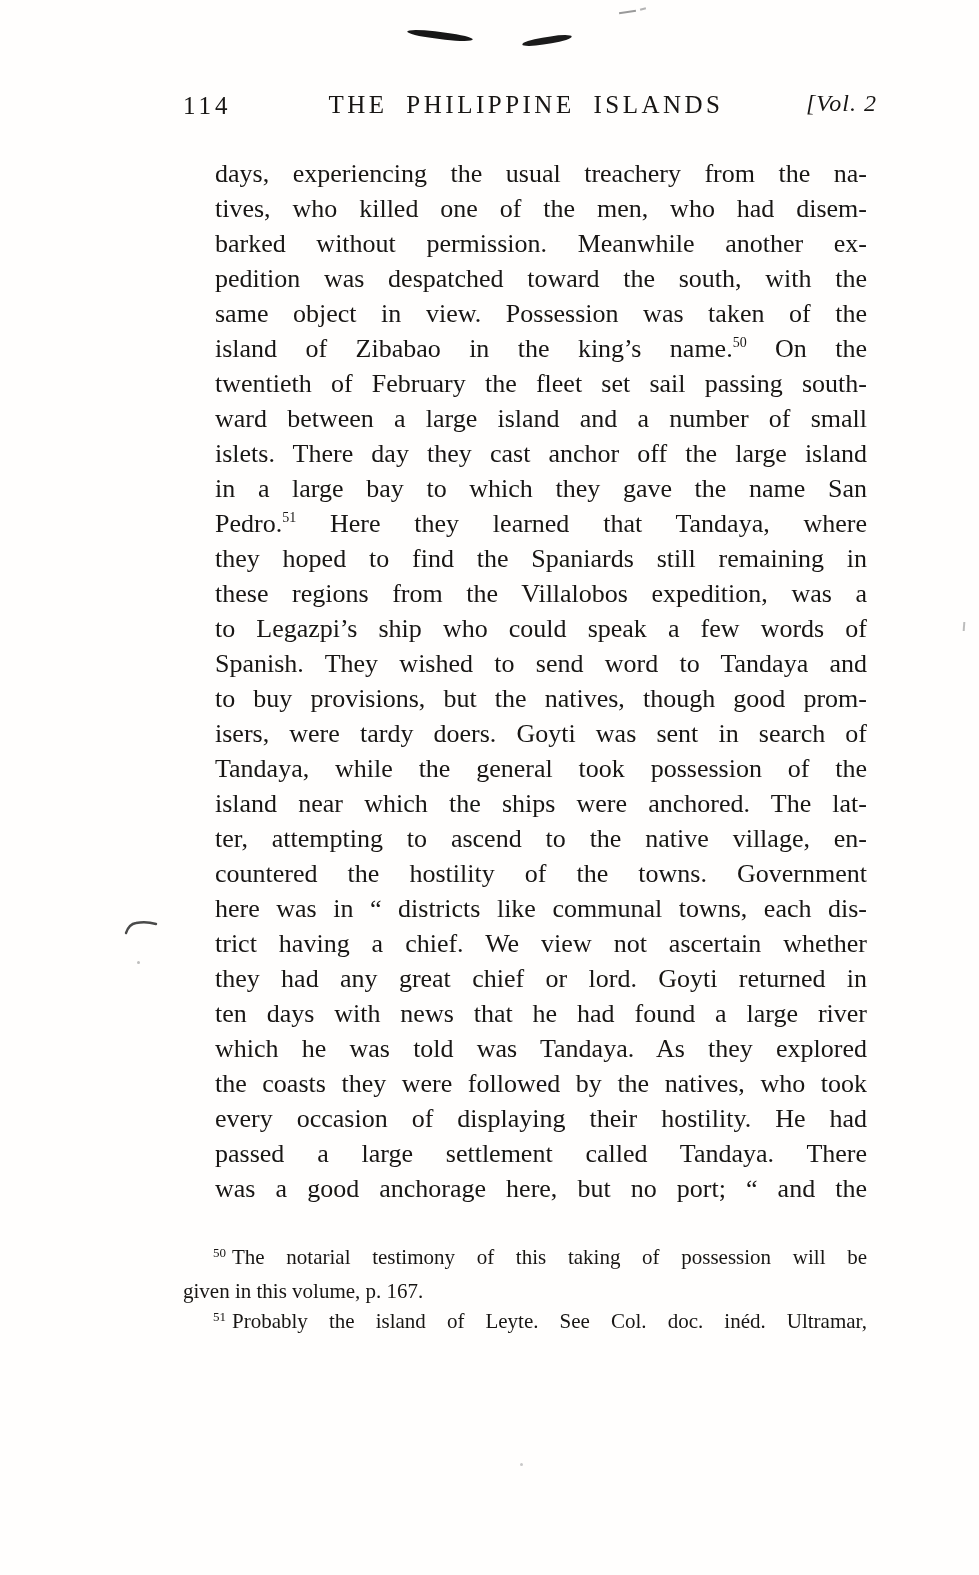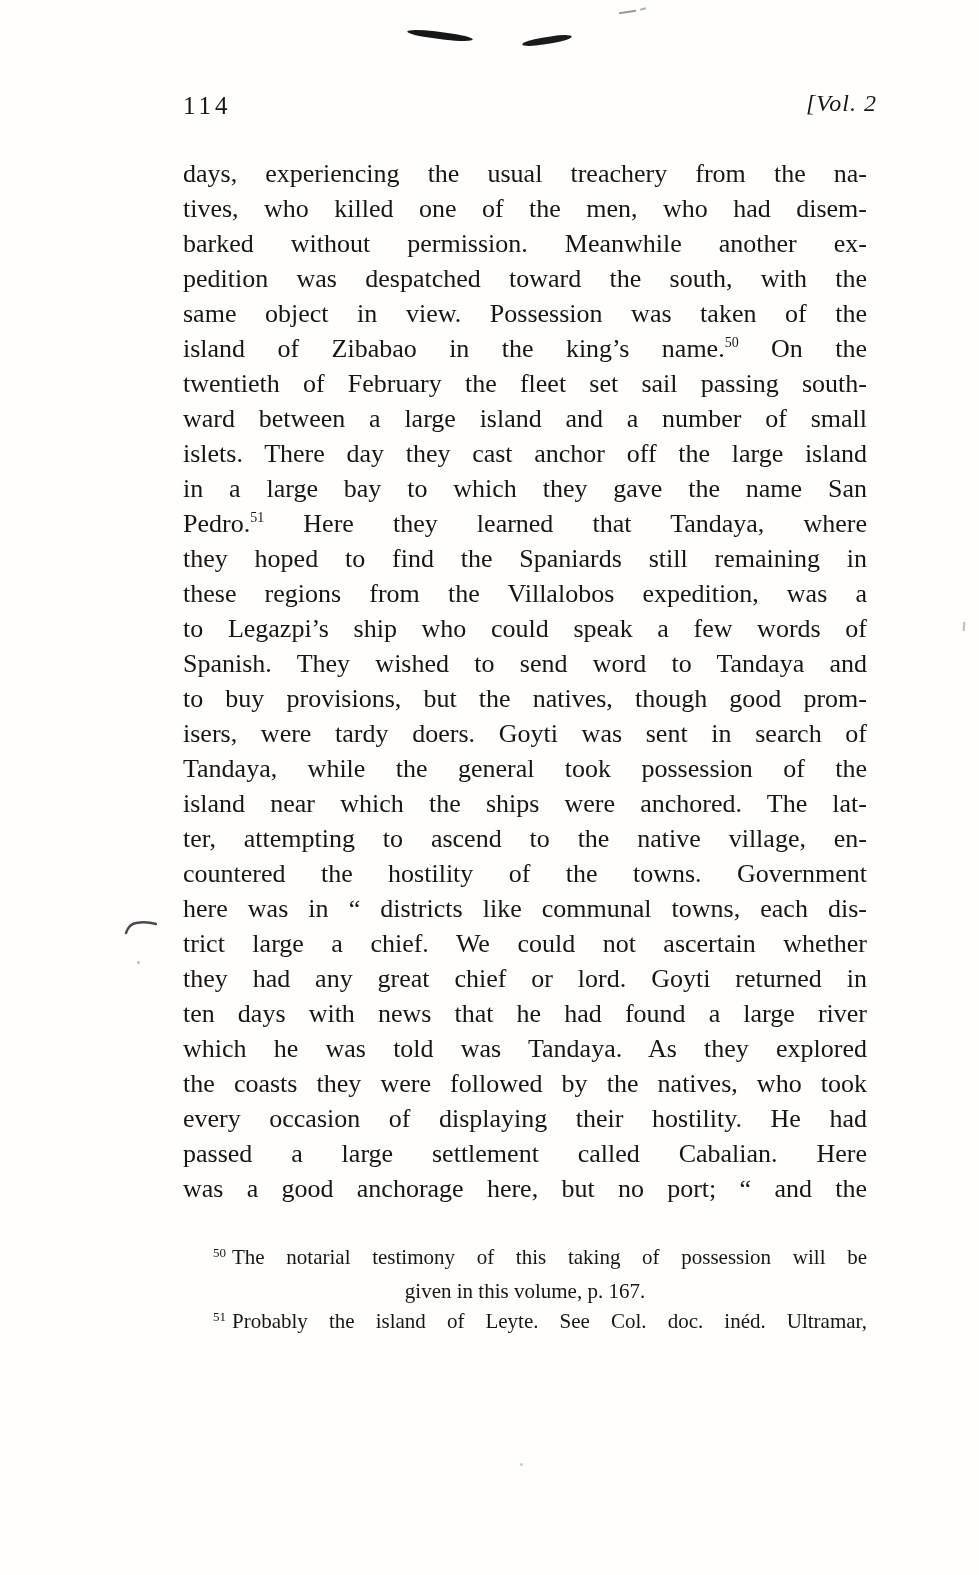--- a/index.html
+++ b/index.html
@@ -65,39 +65,40 @@
     font-size: 26px;
   }
   .line {
     height: 35px;
     line-height: 35px;
     text-align: justify;
     text-align-last: justify;
     -moz-text-align-last: justify;
     overflow: hidden;
     white-space: normal;
+    margin-left: 32px;
   }
   .sup {
     font-size: 14px;
     position: relative;
     top: -10px;
     letter-spacing: 0;
   }
 
   
   .footnotes {
     position: absolute;
     left: 183px;
     top: 1242px;
     width: 684px;
     font-size: 21px;
   }
   .fn-line {
     line-height: 30.5px;
-    text-align: center;
+    text-align: left;
   }
   .fn-line.justified {
     text-align: justify;
     text-align-last: justify;
     -moz-text-align-last: justify;
   }
   .fn-line.indent {
     text-indent: 30px;
   }
   .fn-marker {
@@ -175,20 +176,21 @@
     <svg width="34" height="22" viewBox="0 0 34 22">
       <path d="M2,16 Q5,7 12,6 Q22,4 32,7" stroke="#4a4a4a" stroke-width="2.4" fill="none" stroke-linecap="round"></path>
     </svg>
   </div>
   <div class="artifact pencil-dot"></div>
   <div class="artifact speck-right"></div>
   <div class="artifact speck-bottom"></div>
 
   <header class="running-head">
     <span class="page-num">114</span>
+    <span class="running-title">THE PHILIPPINE ISLANDS</span>
     <span class="volume">[Vol. 2</span>
   </header>
 
   <main class="body-text">
     <div class="line">days, experiencing the usual treachery from the na-</div>
     <div class="line">tives, who killed one of the men, who had disem-</div>
     <div class="line">barked without permission. Meanwhile another ex-</div>
     <div class="line">pedition was despatched toward the south, with the</div>
     <div class="line">same object in view. Possession was taken of the</div>
     <div class="line"><span>island of Zibabao in the king’s name.</span><span class="sup">50</span> <span>On the</span></div>
@@ -201,27 +203,27 @@
     <div class="line">these regions from the Villalobos expedition, was a</div>
     <div class="line">to Legazpi’s ship who could speak a few words of</div>
     <div class="line">Spanish. They wished to send word to Tandaya and</div>
     <div class="line">to buy provisions, but the natives, though good prom-</div>
     <div class="line">isers, were tardy doers. Goyti was sent in search of</div>
     <div class="line">Tandaya, while the general took possession of the</div>
     <div class="line">island near which the ships were anchored. The lat-</div>
     <div class="line">ter, attempting to ascend to the native village, en-</div>
     <div class="line">countered the hostility of the towns. Government</div>
     <div class="line">here was in “ districts like communal towns, each dis-</div>
-    <div class="line">trict large a chief. We could not ascertain whether</div>
+    <div class="line">trict having a chief. We view not ascertain whether</div>
     <div class="line">they had any great chief or lord. Goyti returned in</div>
     <div class="line">ten days with news that he had found a large river</div>
     <div class="line">which he was told was Tandaya. As they explored</div>
     <div class="line">the coasts they were followed by the natives, who took</div>
     <div class="line">every occasion of displaying their hostility. He had</div>
-    <div class="line">passed a large settlement called Cabalian. Here</div>
+    <div class="line">passed a large settlement called Tandaya. There</div>
     <div class="line">was a good anchorage here, but no port; “ and the</div>
   </main>
 
   <section class="footnotes">
     <div class="fn-line justified indent"><span class="fn-marker">50</span><span>The notarial testimony of this taking of possession will be</span></div>
     <div class="fn-line">given in this volume, p. 167.</div>
     <div class="fn-line justified indent"><span class="fn-marker">51</span><span>Probably the island of Leyte. See </span><span class="cite-italic">Col. doc. inéd. Ultramar,</span></div>
   </section>
 
 </div>

